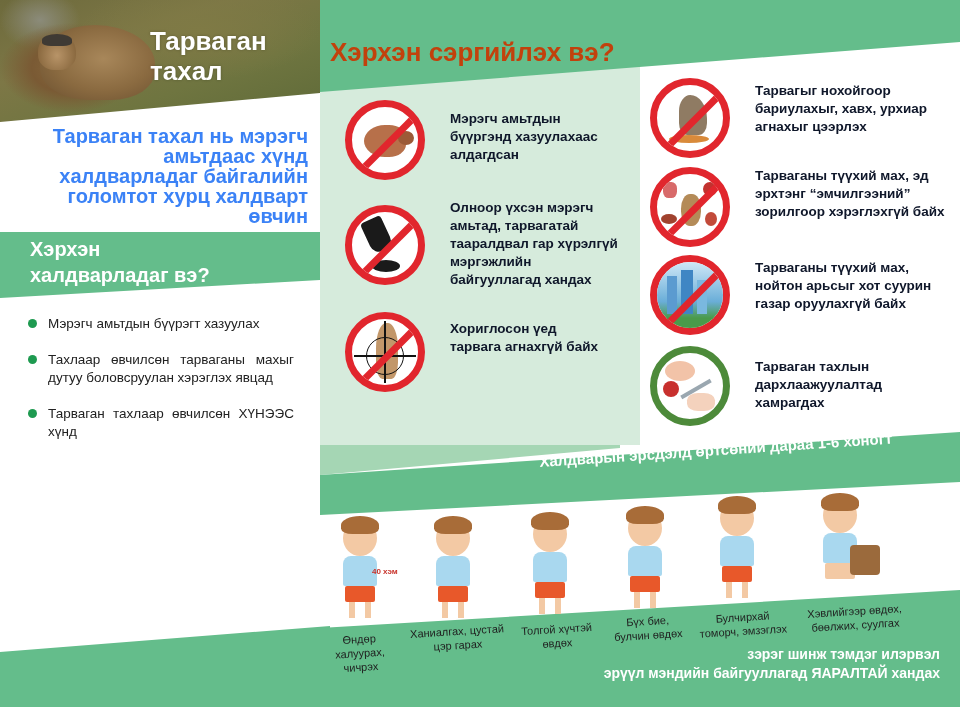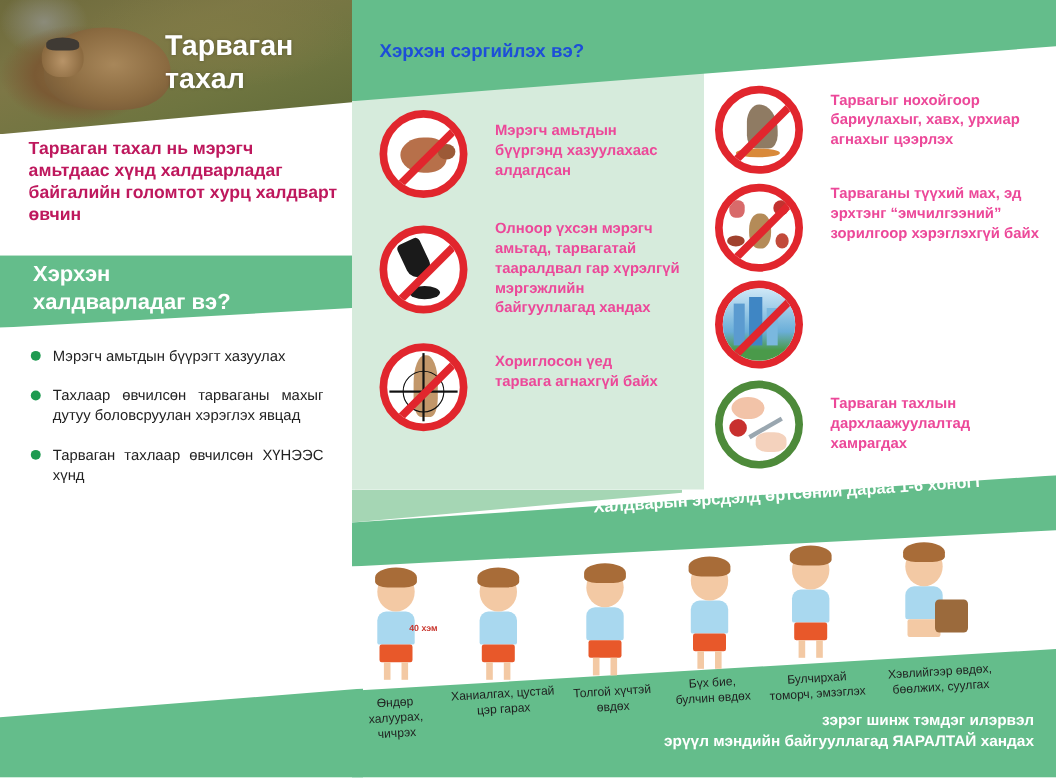--- a/index.html
+++ b/index.html
@@ -29,21 +29,21 @@
     border-radius: 48% 48% 42% 42%;
   }
   .marmot-cap { left: 42px; top: 34px; width: 30px; height: 12px; background: #3f3a34; border-radius: 50% 50% 30% 30%; }
   .title-photo {
     left: 150px; top: 26px; width: 150px;
     color: #ffffff; font-weight: 700; font-size: 26px; line-height: 30px; text-align: left;
     text-shadow: 0 0 3px rgba(0,0,0,0.25);
   }
   .intro {
     left: 26px; top: 126px; width: 282px;
-    font-weight: 700; font-size: 16px; line-height: 20px; text-align: left; color: #be185d;
+    font-weight: 700; font-size: 20px; line-height: 20px; text-align: right; color: #3b82f6;
   }
   .band-left {
     left: 0; top: 232px; width: 320px; height: 66px;
     background: #64bd8b;
     clip-path: polygon(0 0, 320px 0, 320px 48px, 0 66px);
   }
   .band-left-title {
     left: 30px; top: 236px; width: 280px;
     color: #ffffff; font-weight: 700; font-size: 20px; line-height: 26px;
   }
@@ -63,37 +63,37 @@
   }
 
   
   .mid-bg { left: 320px; top: 0; width: 320px; height: 445px; background: #d6ebdc; }
   .top-band {
     left: 320px; top: 0; width: 640px; height: 92px;
     background: #64bd8b;
     clip-path: polygon(0 0, 640px 0, 640px 42px, 0 92px);
   }
   .top-band-title {
-    left: 345px; top: 37px; color: #1d4ed8; font-weight: 700; font-size: 17px;
+    left: 330px; top: 37px; color: #c2410c; font-weight: 700; font-size: 26px;
   }
   .prev-item { position: absolute; display: flex; align-items: flex-start; }
   .sign {
     width: 80px; height: 80px; border-radius: 50%;
     border: 7px solid #e1262d; position: relative; overflow: hidden; flex-shrink: 0;
     background: #ffffff;
   }
   .sign.green { border-color: #4d8a3a; }
   .sign::after {
     content: ""; position: absolute; left: -10px; top: 29px; width: 100px; height: 7px;
     background: #e1262d; transform: rotate(-45deg);
   }
   .sign.green::after { display: none; }
   .sign .pic { position: absolute; }
   .prev-text {
-    margin-left: 25px; font-weight: 700; font-size: 13.5px; line-height: 18px; color: #ec4899;
+    margin-left: 25px; font-weight: 700; font-size: 13.5px; line-height: 18px; color: #0f172a;
   }
   .band-mid {
     left: 320px; top: 420px; width: 640px; height: 100px;
     background: #64bd8b;
     clip-path: polygon(0 55px, 640px 12px, 640px 62px, 0 95px);
   }
   .band-mid-light {
     left: 320px; top: 445px; width: 300px; height: 35px;
     background: #a5d6b4;
     clip-path: polygon(0 0, 300px 0, 300px 3px, 0 30px);
@@ -200,20 +200,21 @@
   <div class="prev-text" style="margin-top:0; width:210px;">Тарваганы түүхий мах, эд эрхтэнг “эмчилгээний” зорилгоор хэрэглэхгүй байх</div>
 </div>
 
 <div class="prev-item" style="left:650px; top:255px;">
   <div class="sign">
     <div class="pic" style="left:0; top:0; width:66px; height:66px; background:linear-gradient(180deg,#cfe8f7 0%,#6aaed8 60%,#4a9a4a 85%);"></div>
     <div class="pic" style="left:10px; top:14px; width:10px; height:38px; background:#5b9bd0;"></div>
     <div class="pic" style="left:24px; top:8px; width:12px; height:44px; background:#3f86c4;"></div>
     <div class="pic" style="left:40px; top:18px; width:10px; height:34px; background:#7ab8df;"></div>
   </div>
+  <div class="prev-text" style="margin-top:4px; width:200px;">Тарваганы түүхий мах, нойтон арьсыг хот суурин газар оруулахгүй байх</div>
 </div>
 
 <div class="prev-item" style="left:650px; top:346px;">
   <div class="sign green">
     <div class="pic" style="left:8px; top:8px; width:30px; height:20px; background:#f2c3a8; border-radius:50%;"></div>
     <div class="pic" style="left:6px; top:28px; width:16px; height:16px; background:#c8302e; border-radius:50%;"></div>
     <div class="pic" style="left:22px; top:34px; width:34px; height:4px; background:#9aa7b0; transform:rotate(-30deg);"></div>
     <div class="pic" style="left:30px; top:40px; width:28px; height:18px; background:#f4d2bd; border-radius:40%;"></div>
   </div>
   <div class="prev-text" style="margin-top:12px; width:200px;">Тарваган тахлын дархлаажуулалтад хамрагдах</div>

